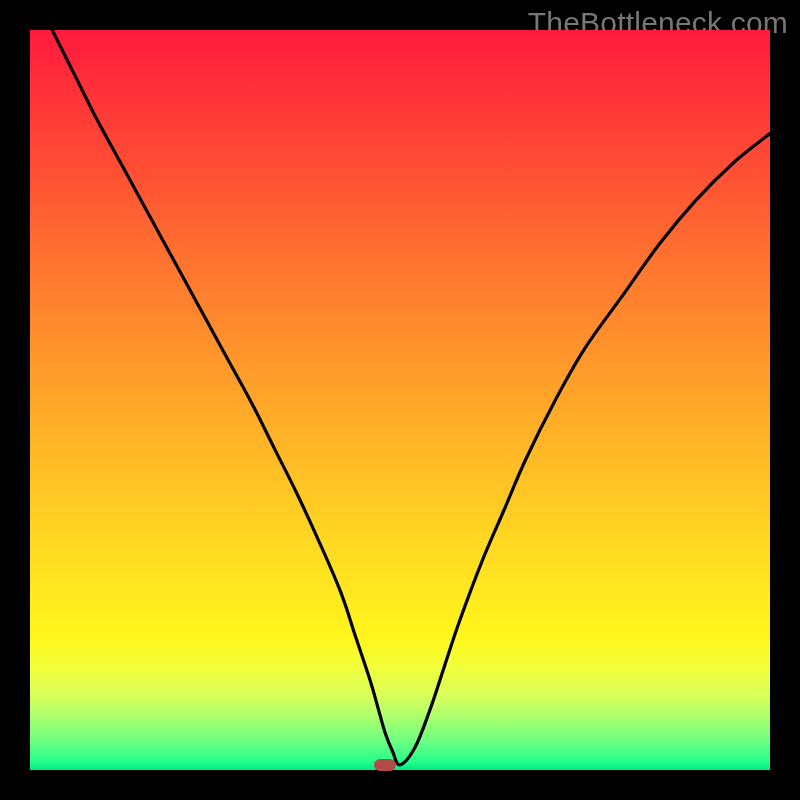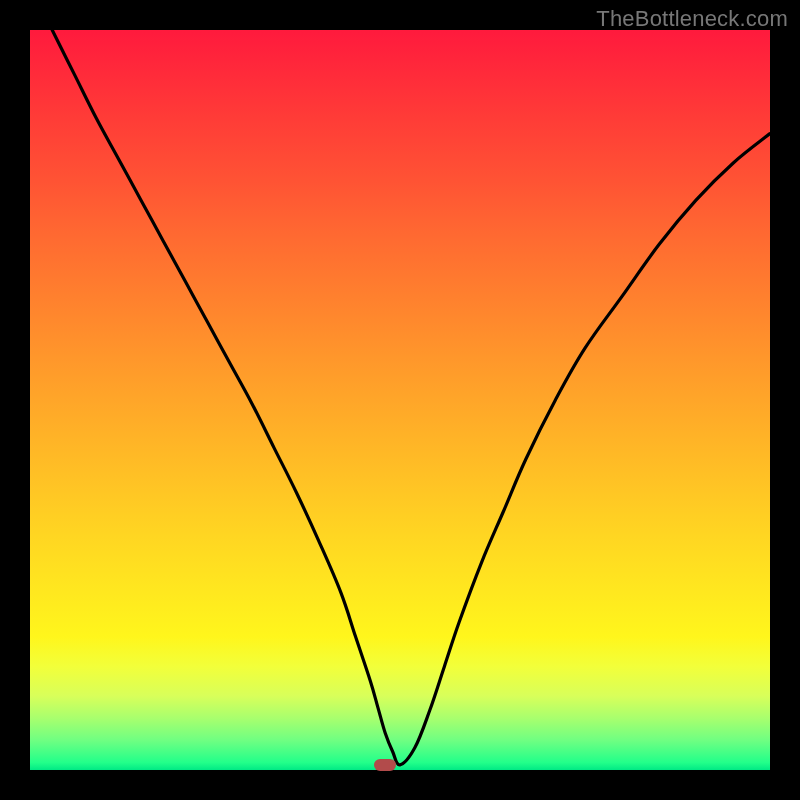--- a/index.html
+++ b/index.html
@@ -45,21 +45,21 @@
       #6fff82 96%,
       #22ff8a 99%,
       #00e985 100%
     );
   }
   .watermark {
     position: absolute;
     top: 6px;
     right: 12px;
     color: #777;
-    font-size: 22px;
+    font-size: 30px;
     letter-spacing: 0.2px;
   }
   svg.curve {
     position: absolute;
     left: 0;
     top: 0;
     width: 740px;
     height: 740px;
     overflow: visible;
   }

